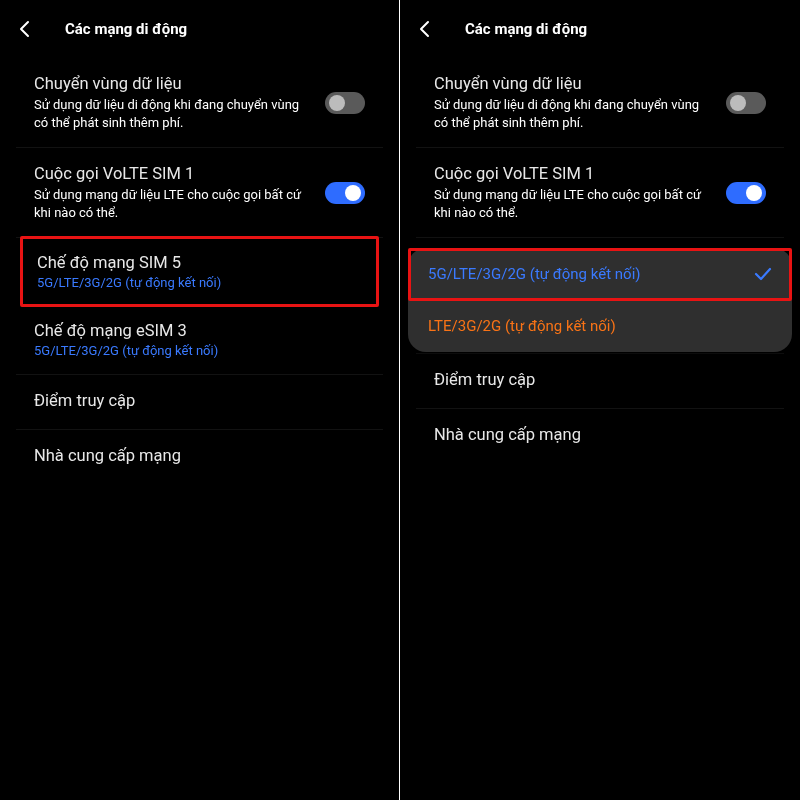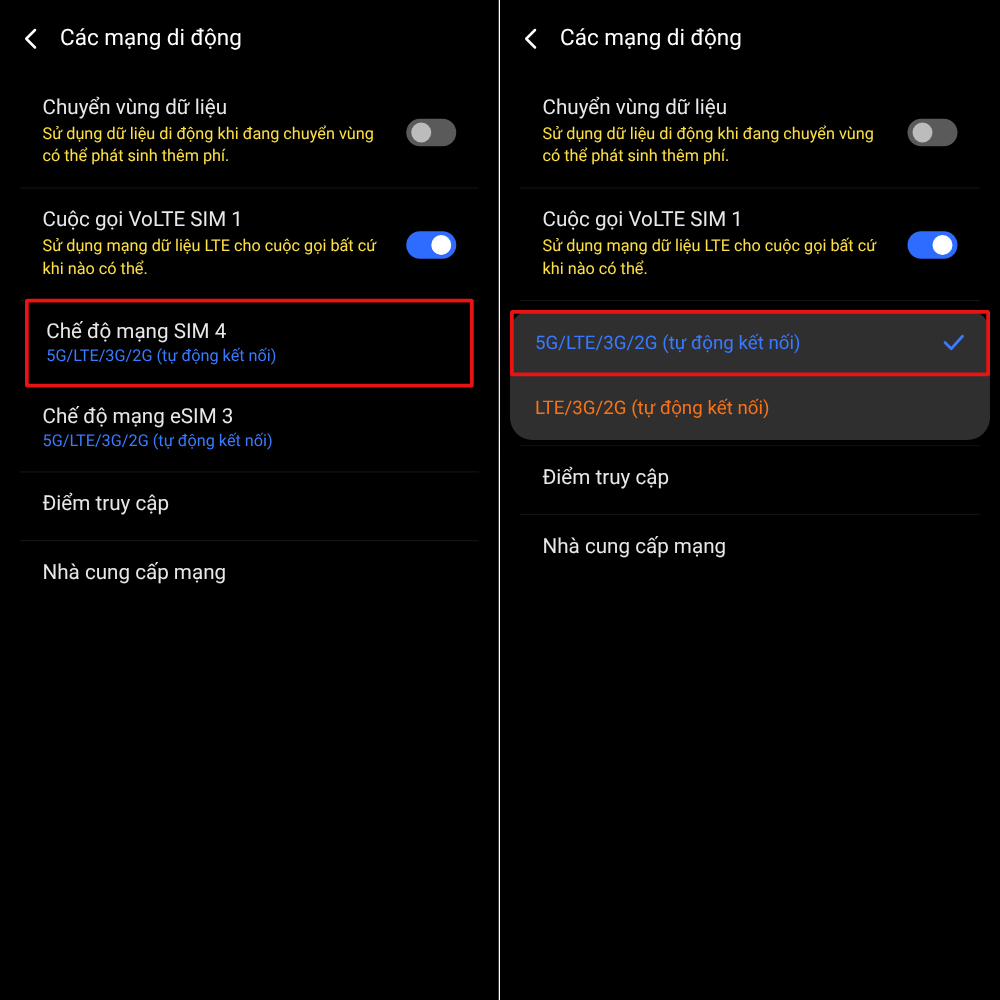--- a/index.html
+++ b/index.html
@@ -30,38 +30,39 @@
     gap: 18px;
   }
   .back-icon {
     width: 12px;
     height: 18px;
     display: inline-block;
   }
   .back-icon svg { display: block; }
   .header-title {
     color: #fff;
-    font-size: 18px;
-    font-weight: 400;
+    font-size: 15px;
+    font-weight: 700;
+    margin-left: 17px;
   }
   .content {
     padding: 0 16px;
   }
   .item {
     padding: 16px 18px;
     border-bottom: 1px solid rgba(255,255,255,0.07);
     position: relative;
   }
   .item-title {
     color: #e8e8e8;
     font-size: 16.5px;
     margin-bottom: 3px;
   }
   .item-desc {
-    color: #fde047;
+    color: #ffffff;
     font-size: 13px;
     line-height: 1.35;
     padding-right: 60px;
   }
   .item-sub {
     color: #3a7aff;
     font-size: 13px;
     margin-top: 2px;
   }
   .toggle {
@@ -157,21 +158,21 @@
           </div>
       </div>
       <div class="item">
         <div class="item-title">Cuộc gọi VoLTE SIM 1</div>
         <div class="item-desc">Sử dụng mạng dữ liệu LTE cho cuộc gọi bất cứ khi nào có thể.</div>
         <div class="toggle on">
             <div class="knob"></div>
           </div>
       </div>
       <div class="item highlight">
-        <div class="item-title">Chế độ mạng SIM 4</div>
+        <div class="item-title">Chế độ mạng SIM 5</div>
         <div class="item-sub">5G/LTE/3G/2G (tự động kết nối)</div>
       </div>
       <div class="item">
         <div class="item-title">Chế độ mạng eSIM 3</div>
         <div class="item-sub">5G/LTE/3G/2G (tự động kết nối)</div>
       </div>
       <div class="item">
         <div class="item-title">Điểm truy cập</div>
       </div>
       <div class="item" style="border-bottom:none;">

